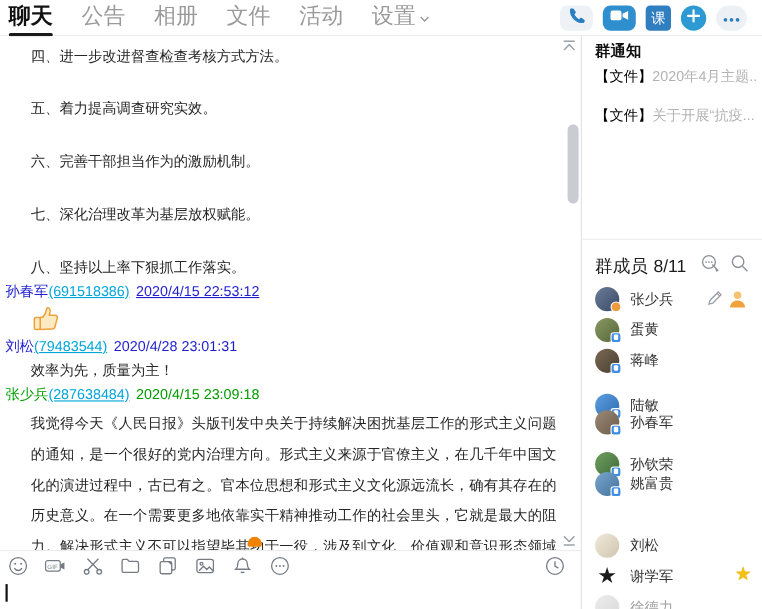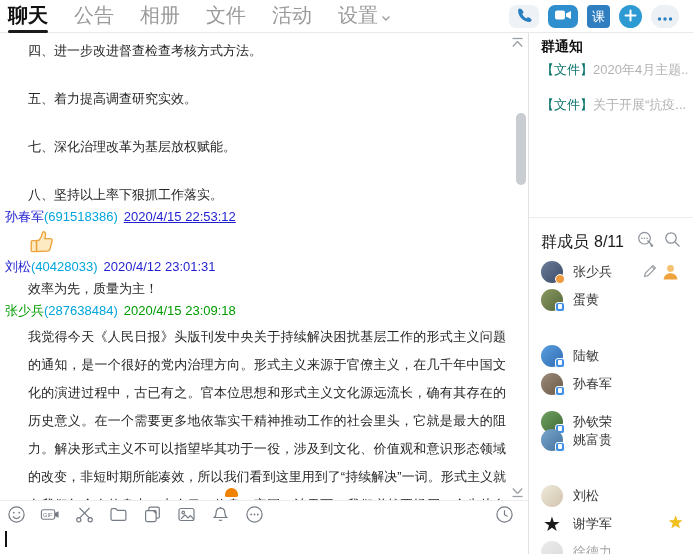--- a/index.html
+++ b/index.html
@@ -23,21 +23,21 @@
   .act-add { width:23px; background:#2d9ad3; border-radius:50%; }
   .act-more { width:28px; background:#edf1f5; border-radius:12px; }
 
   
   #chat-panel { position:absolute; left:0; top:33px; width:528px; height:521px; background:#fff; }
   #msg-area { position:absolute; left:0; top:0; width:512px; height:467px; overflow:hidden;
               font-size:13px; color:#262626; }
   .list-line { margin-left:28px; line-height:24px; height:24px; white-space:nowrap;margin-top:24px; }
   .list-line:first-child { margin-top:6px; }
   .msg-head { margin-left:5px; height:20px; line-height:20px; white-space:nowrap; }
-  .msg-uid { cursor:pointer; }
+  .msg-uid { text-decoration:underline; cursor:pointer; }
   .msg-time { margin-left:6px; }
   .emoji-row { margin-left:28px; height:30px; padding-top:1px; }
   .msg-text { margin-left:28px; line-height:24px; height:24px; }
   .msg-para { margin-left:28px; width:478px; line-height:28px; text-align:justify; margin-top:2px; }
 
   .cutoff-emoji { position:absolute; left:225px; top:455px; width:13px; height:9px;
                   background:#ef8200; border-radius:7px 7px 2px 2px; }
 
   
   .scroll-btn { position:absolute; left:510px; width:17px; height:13px; cursor:pointer; }
@@ -54,21 +54,21 @@
 
   
   #input-area { position:absolute; left:0; top:494px; width:528px; height:27px; cursor:text; }
   #input-caret { position:absolute; left:5px; top:4px; width:1.5px; height:16px; background:#111; }
 
   
   #sidebar { position:absolute; left:528px; top:33px; width:165px; height:521px;
              border-left:1px solid #e2e2e2; background:#fff; }
   .side-title { position:absolute; left:12px; top:5px; font-size:14px; font-weight:bold; color:#111; }
   .notice-item { position:absolute; left:12px; font-size:13px; white-space:nowrap; width:148px; overflow:hidden; cursor:pointer; }
-  .notice-prefix { color:#0f766e;text-align:center; }
+  .notice-prefix { color:#000000;text-align:center; }
   .notice-text { color:#b3b3b3; }
   #side-divider { position:absolute; left:0; top:184px; width:165px; height:1px; background:#ececec; }
   #members-header { position:absolute; left:12px; top:199px; font-size:16px; color:#1d1d1d; }
   #members-count { margin-left:5px; }
   .mem-hd-icon { position:absolute; top:198px; width:18px; height:17px; cursor:pointer; }
   #member-ops-btn { left:108px; }
   #member-search-btn { left:135px; }
 
   .member-row { position:absolute; left:0; width:165px; height:28px; padding-top:3px; cursor:pointer; }
   .avatar { position:absolute; left:12px; top:3px; width:22px; height:22px; border-radius:50%;
@@ -131,37 +131,38 @@
               <circle cx="13.5" cy="3" r="1.7" fill="#2a7fc0"></circle>
             </svg></span>
       </div>
     </div>
   </div>
 
   <div id="chat-panel">
     <div id="msg-area">
       <div class="list-line">四、进一步改进督查检查考核方式方法。</div>
       <div class="list-line">五、着力提高调查研究实效。</div>
+      <div class="list-line">六、完善干部担当作为的激励机制。</div>
       <div class="list-line">七、深化治理改革为基层放权赋能。</div>
       <div class="list-line">八、坚持以上率下狠抓工作落实。</div>
 
       <div class="msg-head">
         <span class="msg-name" style="color: rgb(31, 31, 208);">孙春军</span><span class="msg-uid" style="color: rgb(0, 165, 220);">(691518386)</span><span class="msg-time" style="color: rgb(31, 31, 208); text-decoration: underline;">2020/4/15 22:53:12</span>
       </div>
       <div class="emoji-row">
         <span><svg width="28" height="28" viewBox="0 0 28 28">
               <g stroke="#eda33d" stroke-width="1.4" fill="#fdeac2" stroke-linejoin="round">
                 <path d="M8.5 23.5 V12.5 L11 12.3 C13 10 14 7.8 14.4 5 c.2-1.3 1.5-1.6 2.3-.8 .8.8 1.1 2 .8 3.4 L16.8 10.6 h5.4 c1.3 0 2.2 1.2 1.9 2.4 l-2.1 8.1 c-.3 1.2-1.4 2-2.6 2 z"></path>
                 <rect x="3.2" y="12.6" width="5.3" height="11" rx="1.4"></rect>
               </g>
             </svg></span>
       </div>
 
       <div class="msg-head">
-        <span class="msg-name" style="color: rgb(31, 31, 208);">刘松</span><span class="msg-uid" style="color: rgb(0, 165, 220);">(40428033)</span><span class="msg-time" style="color: rgb(31, 31, 208);">2020/4/12 23:01:31</span>
+        <span class="msg-name" style="color: rgb(31, 31, 208);">刘松</span><span class="msg-uid" style="color: rgb(0, 165, 220);">(79483544)</span><span class="msg-time" style="color: rgb(31, 31, 208);">2020/4/28 23:01:31</span>
       </div>
       <div class="msg-text">效率为先，质量为主！</div>
 
       <div class="msg-head">
         <span class="msg-name" style="color: rgb(0, 156, 0);">张少兵</span><span class="msg-uid" style="color: rgb(0, 165, 220);">(287638484)</span><span class="msg-time" style="color: rgb(0, 156, 0);">2020/4/15 23:09:18</span>
       </div>
       <div class="msg-para">我觉得今天《人民日报》头版刊发中央关于持续解决困扰基层工作的形式主义问题的通知，是一个很好的党内治理方向。形式主义来源于官僚主义，在几千年中国文化的演进过程中，古已有之。官本位思想和形式主义文化源远流长，确有其存在的历史意义。在一个需要更多地依靠实干精神推动工作的社会里头，它就是最大的阻力。解决形式主义不可以指望毕其功于一役，涉及到文化、价值观和意识形态领域的改变，非短时期所能凑效，所以我们看到这里用到了“持续解决”一词。形式主义就在我们每个人的身上，古人云：修身、齐国、治天下，我们必然要经历一个先从自己身上找原因、找问题，并加以解决，方可经由身先示范的效应带动身边人的改变，从而不断去影响更多人。因此，要解决形式主义，我赞同修身正己为首位，改变他人在其次。以</div>
     </div>
 
     <div class="cutoff-emoji"></div>
@@ -294,21 +295,27 @@
             <circle cx="9.5" cy="5.4" r="3.4" fill="#f6c271"></circle>
             <path d="M2.6 16.5 c.5-4.2 3.2-6.3 6.9-6.3 s6.4 2.1 6.9 6.3 z" fill="#f0a23c"></path>
           </svg></span>
     </div>
     <div class="member-row" style="top:253px">
       <span class="avatar" style="background: linear-gradient(135deg, rgb(138, 154, 98), rgb(85, 102, 58));">
           <span class="badge badge-mobile"></span>
         </span>
       <span class="member-name">蛋黄</span>
     </div>
-    <div class="member-row" style="top:309px">
+    <div class="member-row" style="top:281px">
+      <span class="avatar" style="background: linear-gradient(135deg, rgb(122, 106, 85), rgb(74, 62, 48));">
+          <span class="badge badge-mobile"></span>
+        </span>
+      <span class="member-name">蒋峰</span>
+    </div>
+    <div class="member-row" style="top:322px">
       <span class="avatar" style="background: linear-gradient(135deg, rgb(90, 160, 224), rgb(47, 106, 176));">
           <span class="badge badge-mobile"></span>
         </span>
       <span class="member-name">陆敏</span>
     </div>
     <div class="member-row" style="top:337px">
       <span class="avatar" style="background: linear-gradient(135deg, rgb(154, 138, 118), rgb(106, 90, 72));">
           <span class="badge badge-mobile"></span>
         </span>
       <span class="member-name">孙春军</span>

